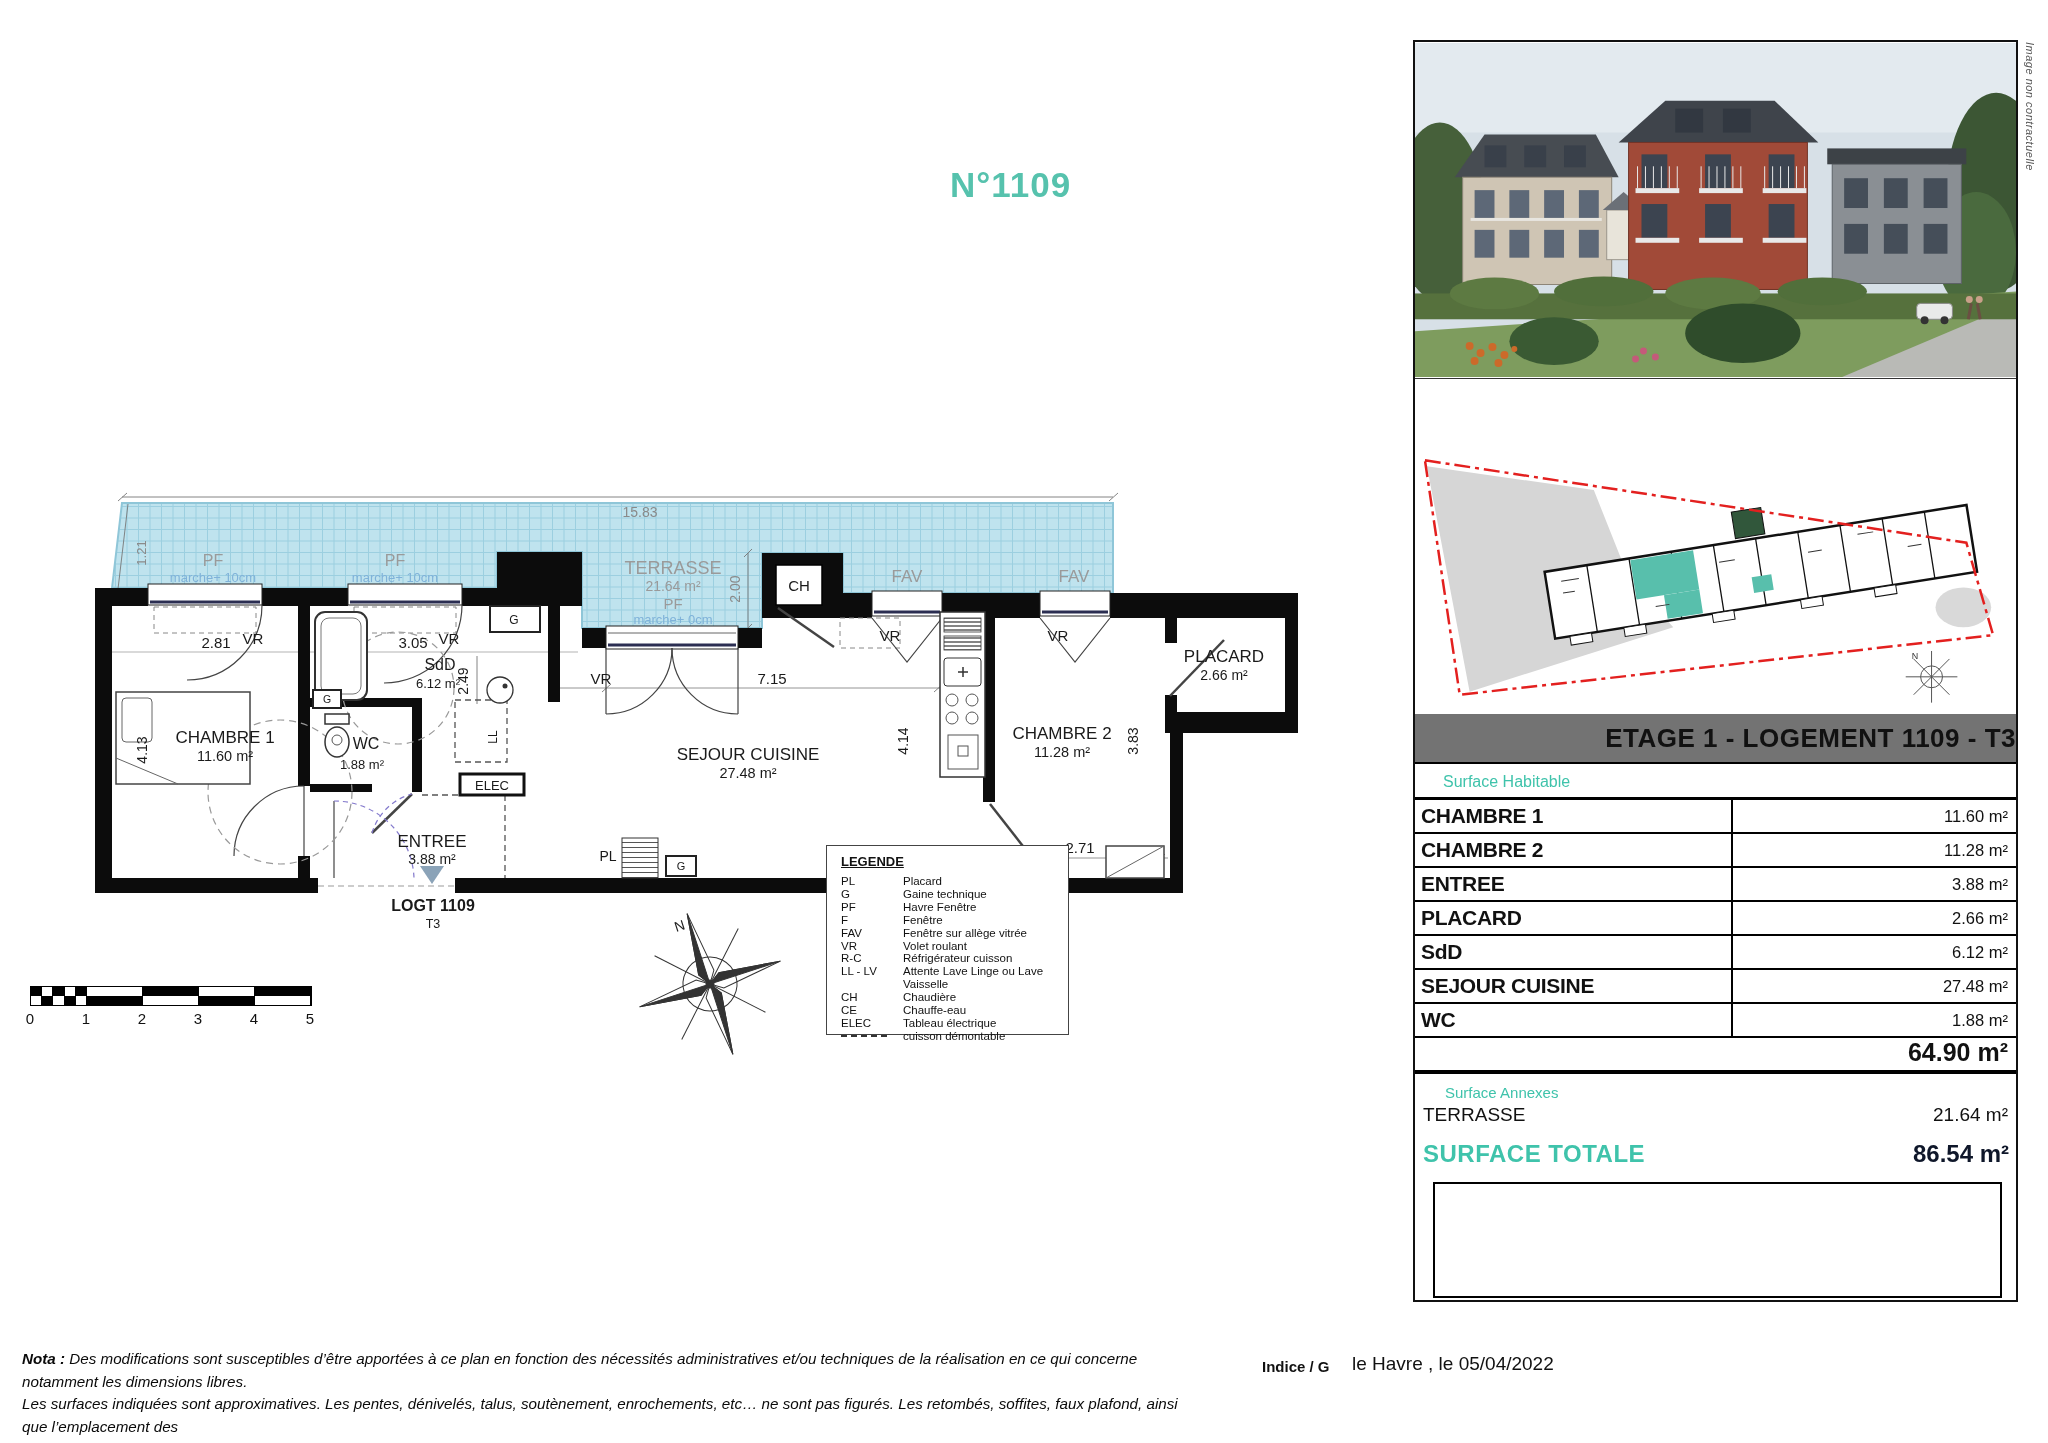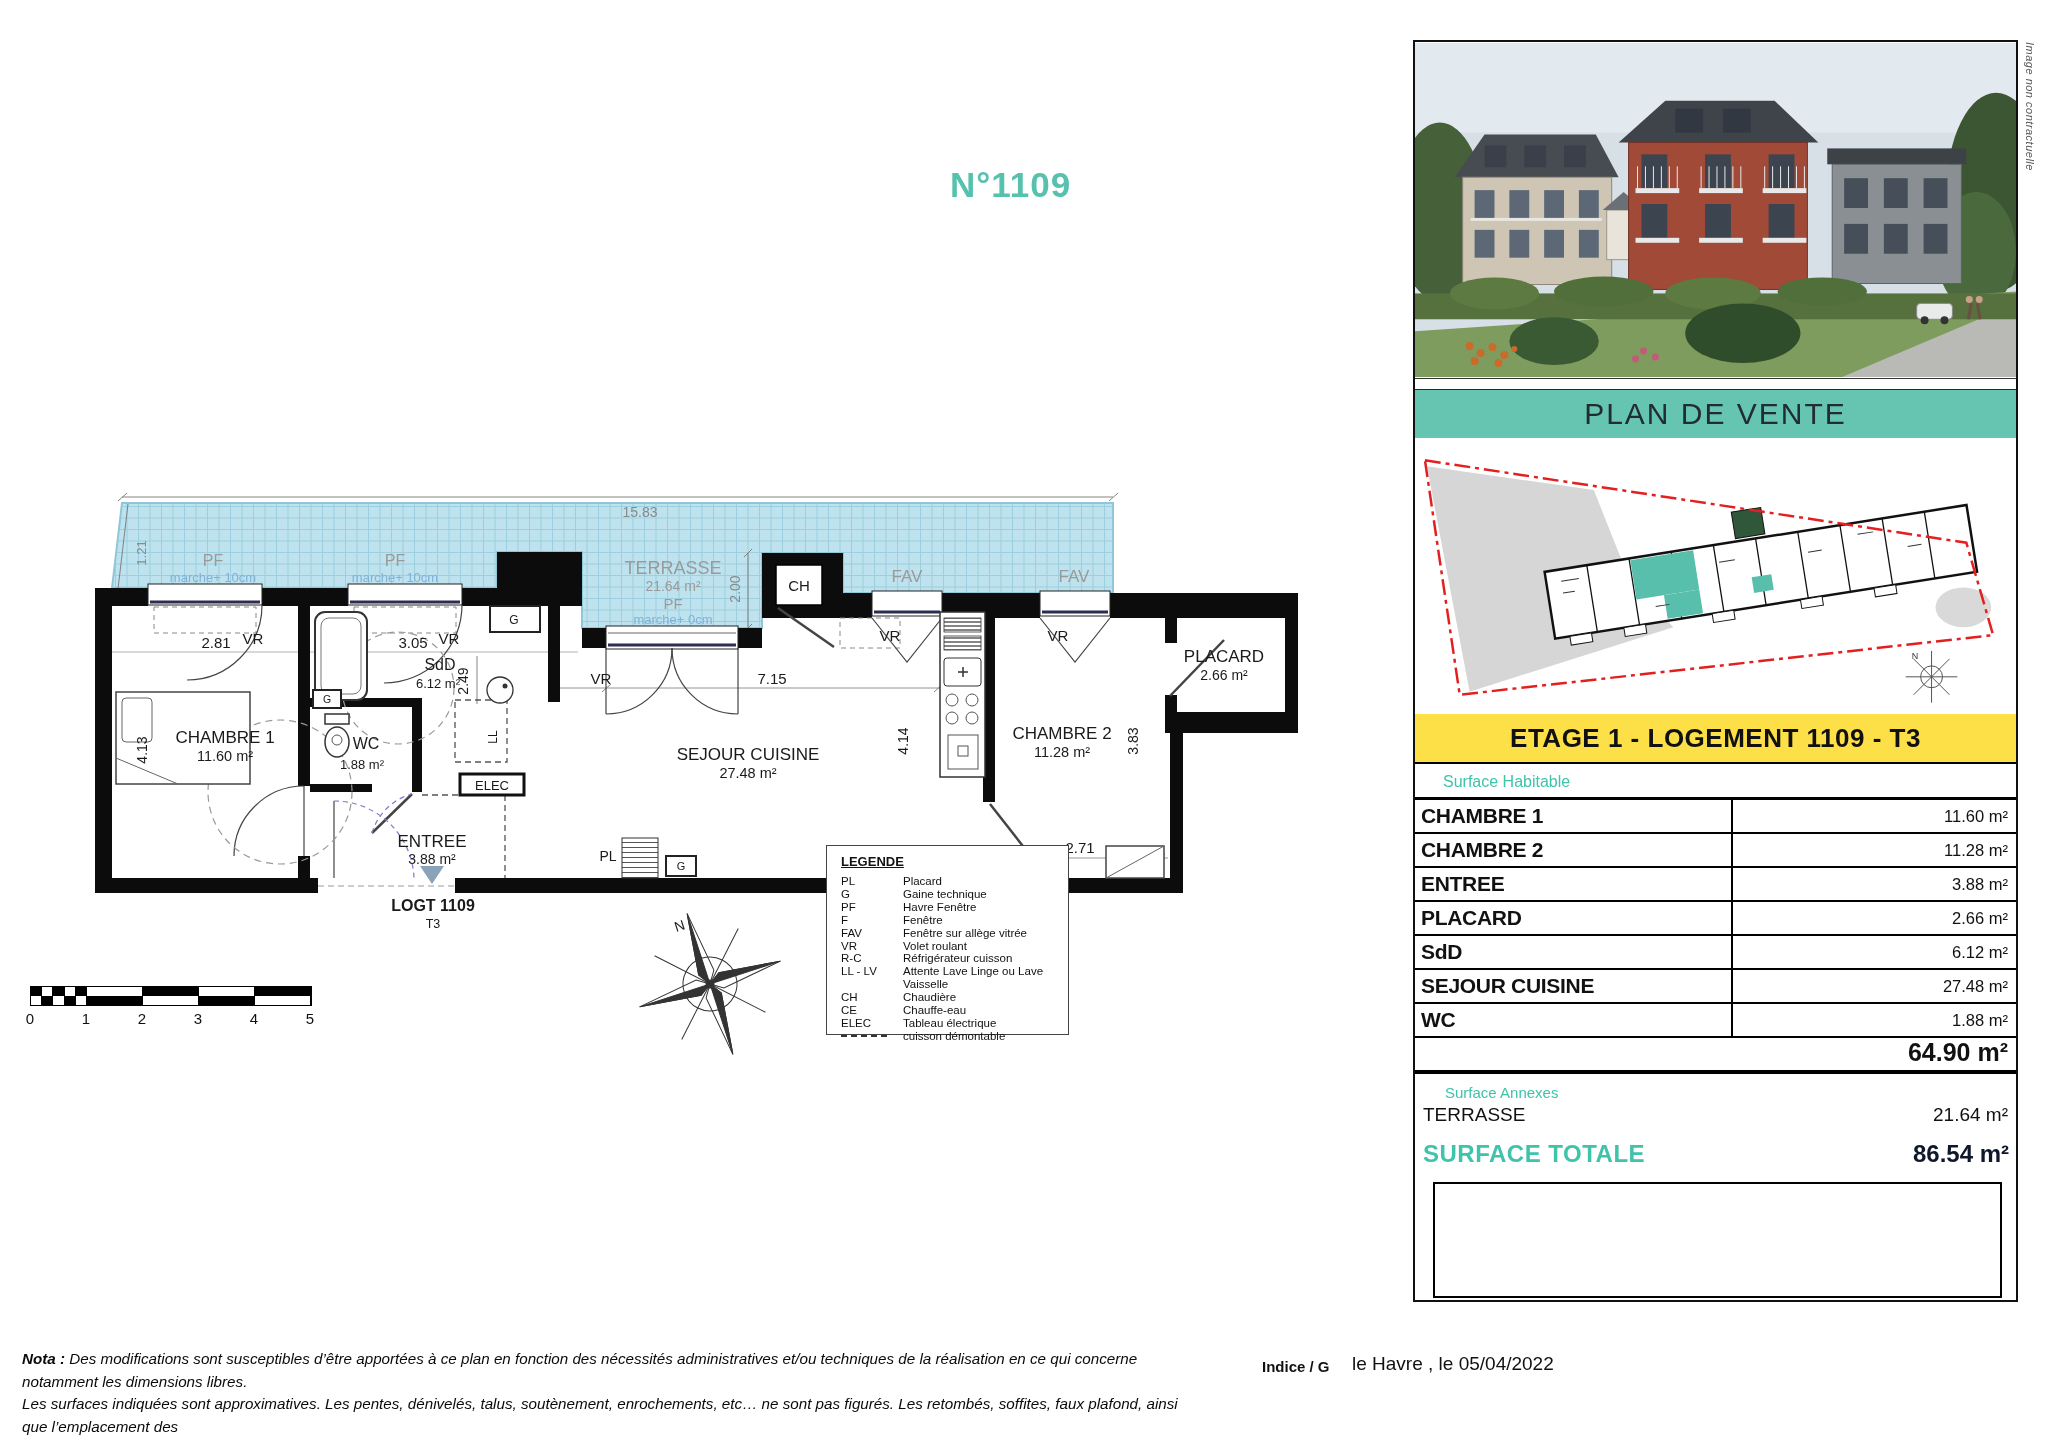--- a/index.html
+++ b/index.html
@@ -10,22 +10,22 @@
   .apt-no{left:950px;top:165px;font-size:35px;font-weight:bold;color:#56c2ad;letter-spacing:1px;}
   
   .panel{left:1413px;top:40px;width:605px;height:1262px;border:2px solid #111;background:#fff;box-sizing:border-box;}
   .photo-box{left:0;top:0;width:601px;height:336px;border-bottom:1px solid #333;overflow:hidden;}
   .img-caption{left:2024px;top:42px;font-size:11px;font-style:italic;color:#555;
                writing-mode:vertical-rl;letter-spacing:.5px;}
   .teal-band{left:0;top:347px;width:601px;height:48px;background:#66c5b1;border-top:1px solid #2a2a2a;border-bottom:1px solid #2a2a2a;
              display:flex;align-items:center;justify-content:center;}
   .teal-band span{font-size:30px;letter-spacing:2px;color:#222c33;font-weight:500;}
   .site-box{left:0;top:396px;width:601px;height:276px;border-bottom:2px solid #111;overflow:hidden;background:#fff;}
-  .tbl-header{left:0;top:672px;width:601px;height:50px;background:#fde047;border-bottom:2px solid #000;
-              display:flex;align-items:center;justify-content:center;box-sizing:border-box;}
+  .tbl-header{left:0;top:672px;width:601px;height:50px;background:#737373;border-bottom:2px solid #000;
+              display:flex;align-items:center;justify-content:flex-end;box-sizing:border-box;}
   .tbl-header span{font-size:26px;font-weight:bold;letter-spacing:.5px;}
   .sh-row{left:0;top:724px;width:601px;height:31px;}
   .teal-label{font-size:16px;font-weight:normal;color:#3fc3ab;}
   .sh-row .teal-label{position:absolute;left:28px;top:7px;}
   .tbl{left:0;top:755px;width:601px;border-top:3px solid #000;}
   .trow{display:flex;height:34px;border-bottom:2.5px solid #000;box-sizing:border-box;}
   .trow .lbl{width:318px;border-right:2.5px solid #000;box-sizing:border-box;display:flex;align-items:center;
              padding-left:6px;font-size:21px;font-weight:bold;letter-spacing:-.3px;}
   .trow .val{flex:1;display:flex;align-items:center;justify-content:flex-end;padding-right:8px;font-size:16.5px;}
   .total-row{left:0;top:993px;width:601px;height:39px;border-bottom:4px solid #000;box-sizing:border-box;
@@ -462,23 +462,20 @@
           </g>
         <rect x="505" y="262" width="36" height="16" rx="4" fill="#e9eaea" stroke="#8a8a8a"></rect>
         <circle cx="513" cy="279" r="4" fill="#333"></circle>
           <circle cx="533" cy="279" r="4" fill="#333"></circle>
         <path d="M560,262 l-3,16 M566,262 l3,16" stroke="#6b4f42" stroke-width="3"></path>
         <circle cx="558" cy="258" r="3.5" fill="#c9a089"></circle>
           <circle cx="568" cy="258" r="3.5" fill="#c9a089"></circle>
       </svg>
     </div>
 
-    <div class="abs teal-band">
-      <span>PLAN DE VENTE</span>
-    </div>
 
     <div class="abs site-box">
       <svg width="601" height="274" viewBox="0 0 605 275">
         <rect width="605" height="275" fill="#fff"></rect>
         <polygon points="12,28 180,52 215,140 260,190 55,255" fill="#d6d6d6"></polygon>
         <ellipse cx="552" cy="170" rx="28" ry="20" fill="#c9c9c9" opacity="0.7"></ellipse>
         <g transform="rotate(-9 300 150)">
           <rect x="135" y="108" width="430" height="68" fill="#fff" stroke="#111" stroke-width="2.5"></rect>
           <path d="M178,108 V176 M221,108 V176 M264,108 V176 M307,108 V176 M350,108 V176 M393,108 V176 M436,108 V176 M479,108 V176 M522,108 V176" stroke="#111" stroke-width="1.3"></path>
           <rect x="222" y="110" width="64" height="40" fill="#58bfac"></rect>

